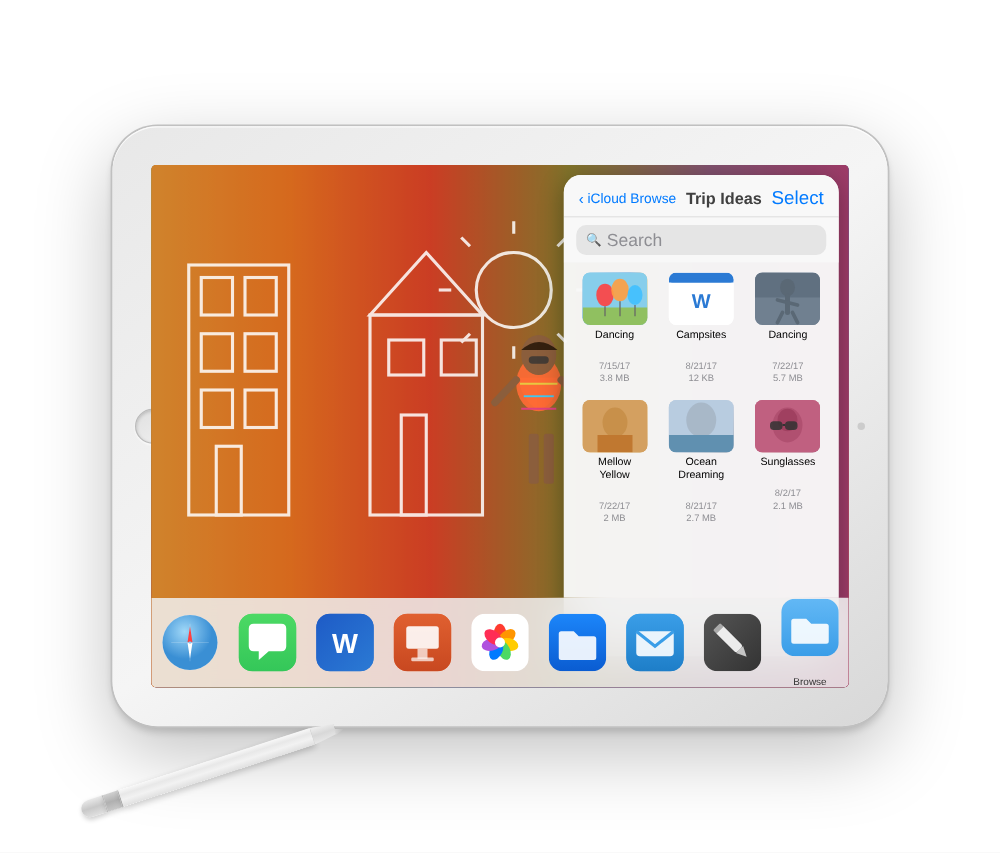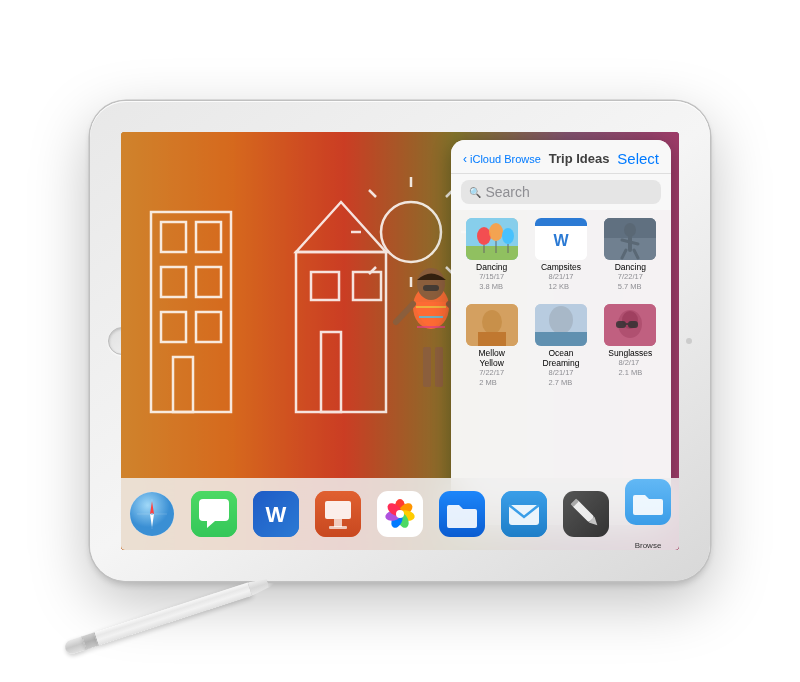--- a/index.html
+++ b/index.html
@@ -244,21 +244,23 @@
       font-size: 8.5px;
       color: #000;
       text-align: center;
       font-weight: 400;
       line-height: 1.2;
     }
 
     .file-meta {
       font-size: 7.5px;
       color: #8e8e93;
+      text-align: center;
       line-height: 1.3;
+      margin-top: 16px;
     }
 
     
     .folder-icon {
       width: 52px;
       height: 42px;
       position: relative;
       display: flex;
       align-items: flex-end;
       justify-content: center;

